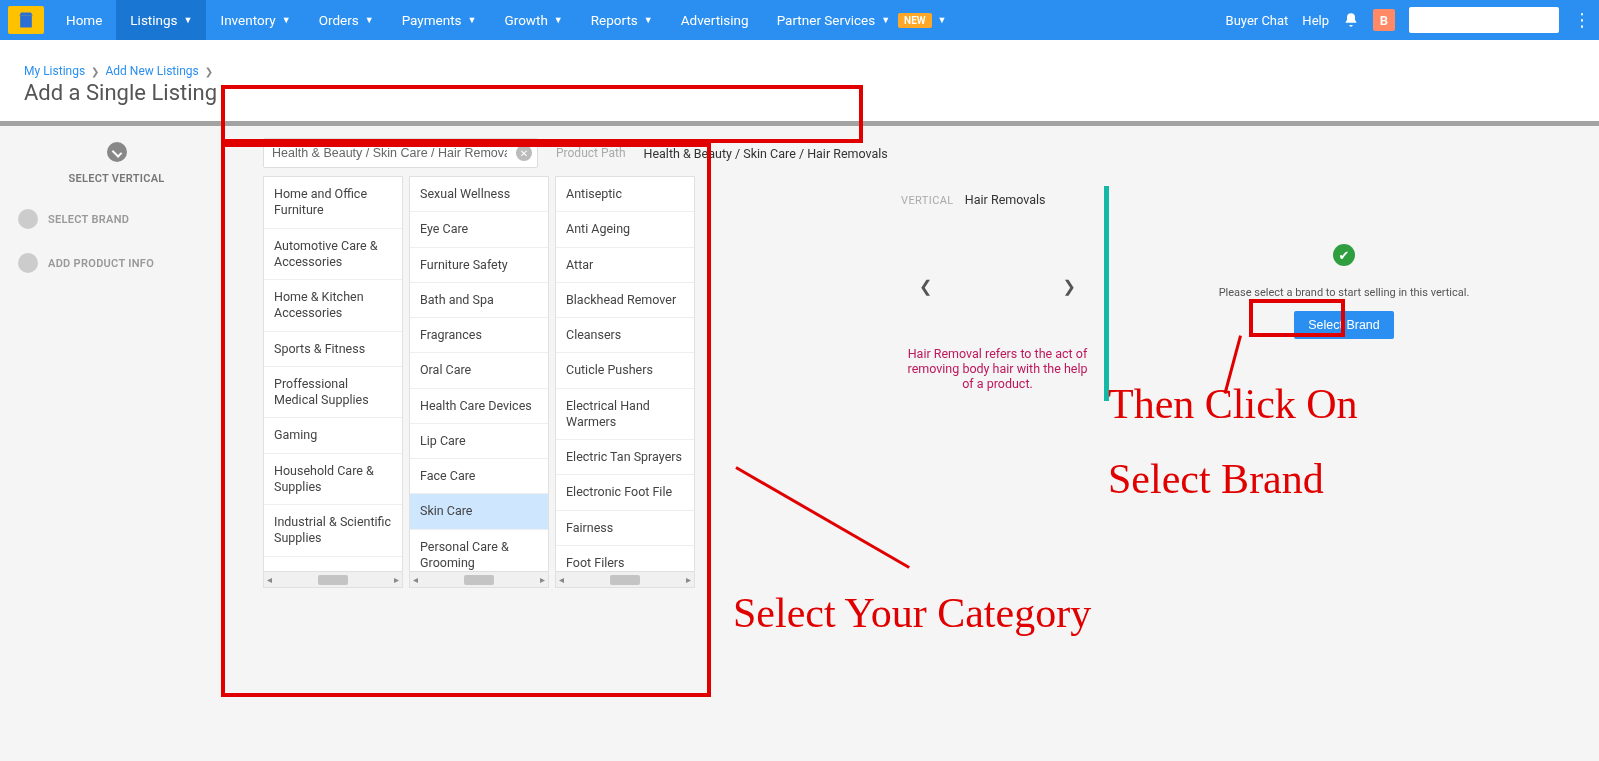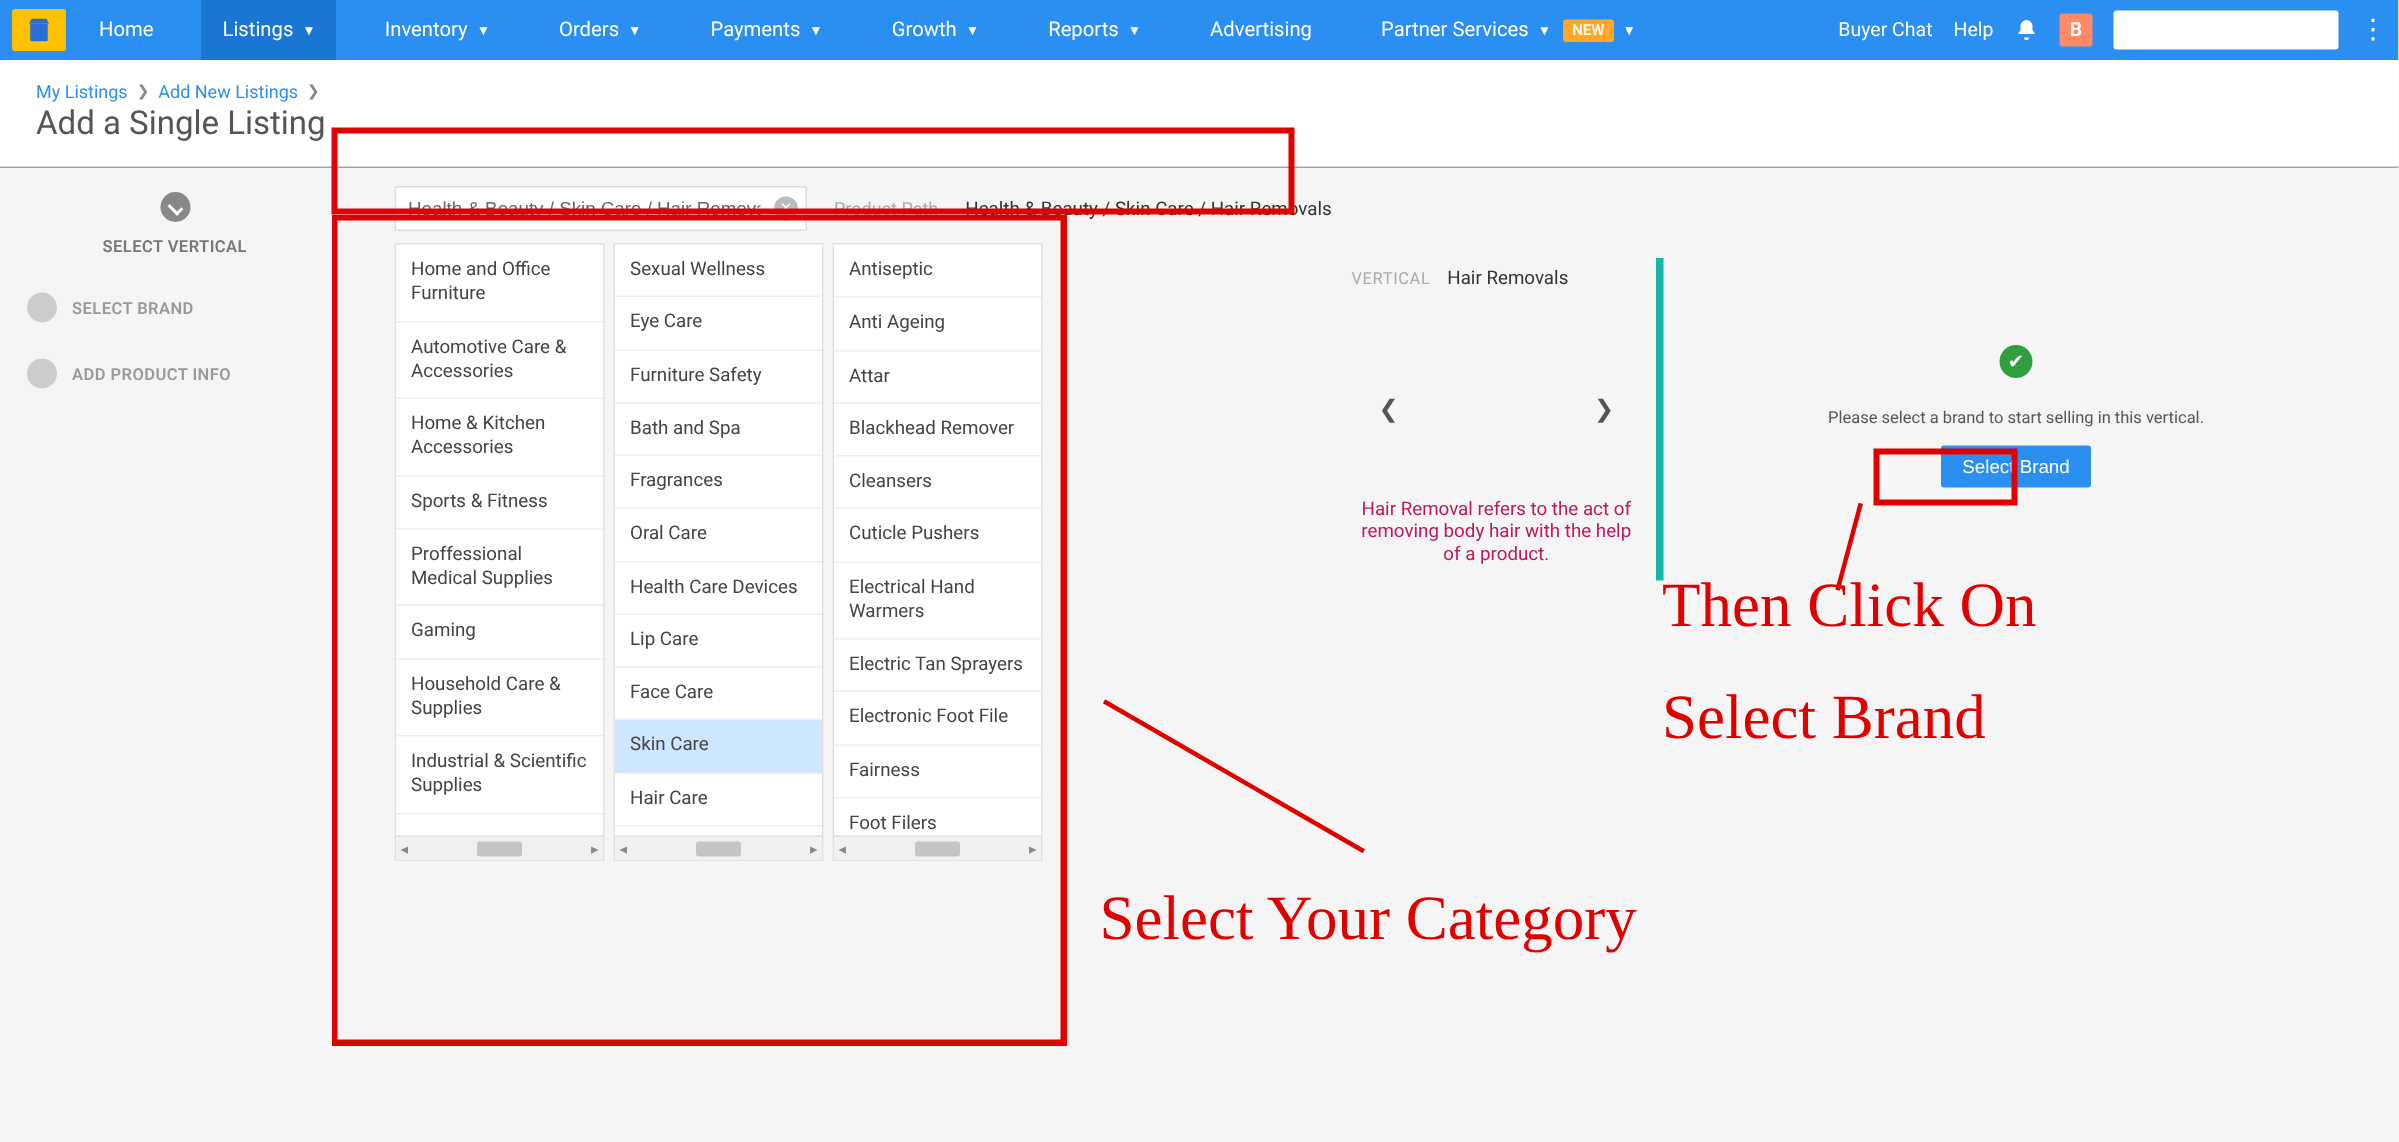--- a/index.html
+++ b/index.html
@@ -2,33 +2,33 @@
 <html><head>
 <meta charset="utf-8">
 <style>
 * { box-sizing: border-box; margin: 0; padding: 0; }
 body { font-family: -apple-system, BlinkMacSystemFont, "Segoe UI", Roboto, Arial, sans-serif; font-size: 13px; background: #f5f5f5; color: #333; width: 1599px; height: 761px; overflow: hidden; position: relative; }
 
 
 .topnav { background: #2a8ff0; height: 40px; display: flex; align-items: center; color: #fff; padding: 0 8px; }
 .logo { width: 36px; height: 28px; background: #ffc200; border-radius: 2px; display: flex; align-items: center; justify-content: center; margin-right: 8px; }
 .logo svg { width: 20px; height: 20px; }
-.nav-items { display: flex; flex: 1; gap: 18px; }
+.nav-items { display: flex; flex: 1; }
 .nav-item { padding: 0 14px; height: 40px; display: flex; align-items: center; cursor: pointer; font-size: 13.5px; gap: 4px; }
 .nav-item.active { background: #1976d2; }
 .caret { font-size: 9px; margin-left: 2px; }
 .new-badge { background: #ffa726; color: #fff; font-size: 10px; font-weight: 600; padding: 2px 6px; border-radius: 2px; margin-left: 4px; }
 .nav-right { display: flex; align-items: center; gap: 14px; }
 .bell, .user-badge { display: inline-flex; align-items: center; justify-content: center; }
 .user-badge { width: 22px; height: 22px; background: #ff8a65; border-radius: 2px; font-weight: 600; }
 .search-top { width: 150px; height: 26px; background: #fff; border: none; border-radius: 2px; padding: 0 6px; }
 .kebab { font-size: 18px; line-height: 1; cursor: pointer; }
 
 
-.pagehead { background: #fff; padding: 14px 24px 16px; border-bottom: 1px solid #a3a3a3; position: relative; }
+.pagehead { background: #fff; padding: 24px 24px 16px; border-bottom: 5px solid #a3a3a3; position: relative; }
 .breadcrumb { font-size: 12px; color: #2a8ff0; display: flex; gap: 6px; align-items: center; }
 .breadcrumb .chev { color: #888; font-size: 10px; }
 .page-title { font-size: 22px; color: #555; margin-top: 2px; }
 
 
 .content { display: flex; position: relative; }
 .left-rail { width: 225px; padding: 16px 10px 0 18px; }
 .step { display: flex; align-items: center; gap: 10px; margin-bottom: 24px; font-size: 11px; font-weight: 600; color: #999; letter-spacing: .3px; }
 .step .dot { width: 20px; height: 20px; border-radius: 50%; background: #ccc; display: flex; align-items: center; justify-content: center; }
 .step.active .dot { background: #888; }
@@ -199,20 +199,21 @@
             <div class="col-item">Sexual Wellness</div>
             <div class="col-item">Eye Care</div>
             <div class="col-item">Furniture Safety</div>
             <div class="col-item">Bath and Spa</div>
             <div class="col-item">Fragrances</div>
             <div class="col-item">Oral Care</div>
             <div class="col-item">Health Care Devices</div>
             <div class="col-item">Lip Care</div>
             <div class="col-item">Face Care</div>
             <div class="col-item selected">Skin Care</div>
+            <div class="col-item">Personal Care &amp; Grooming</div>
             <div class="col-item">Hair Care</div>
           </div>
         <div class="hscroll">
             <span>◂</span>
             <span class="thumb"></span>
             <span>▸</span>
           </div>
       </div>
       <div class="col">
         <div class="col-body" id="col3">

